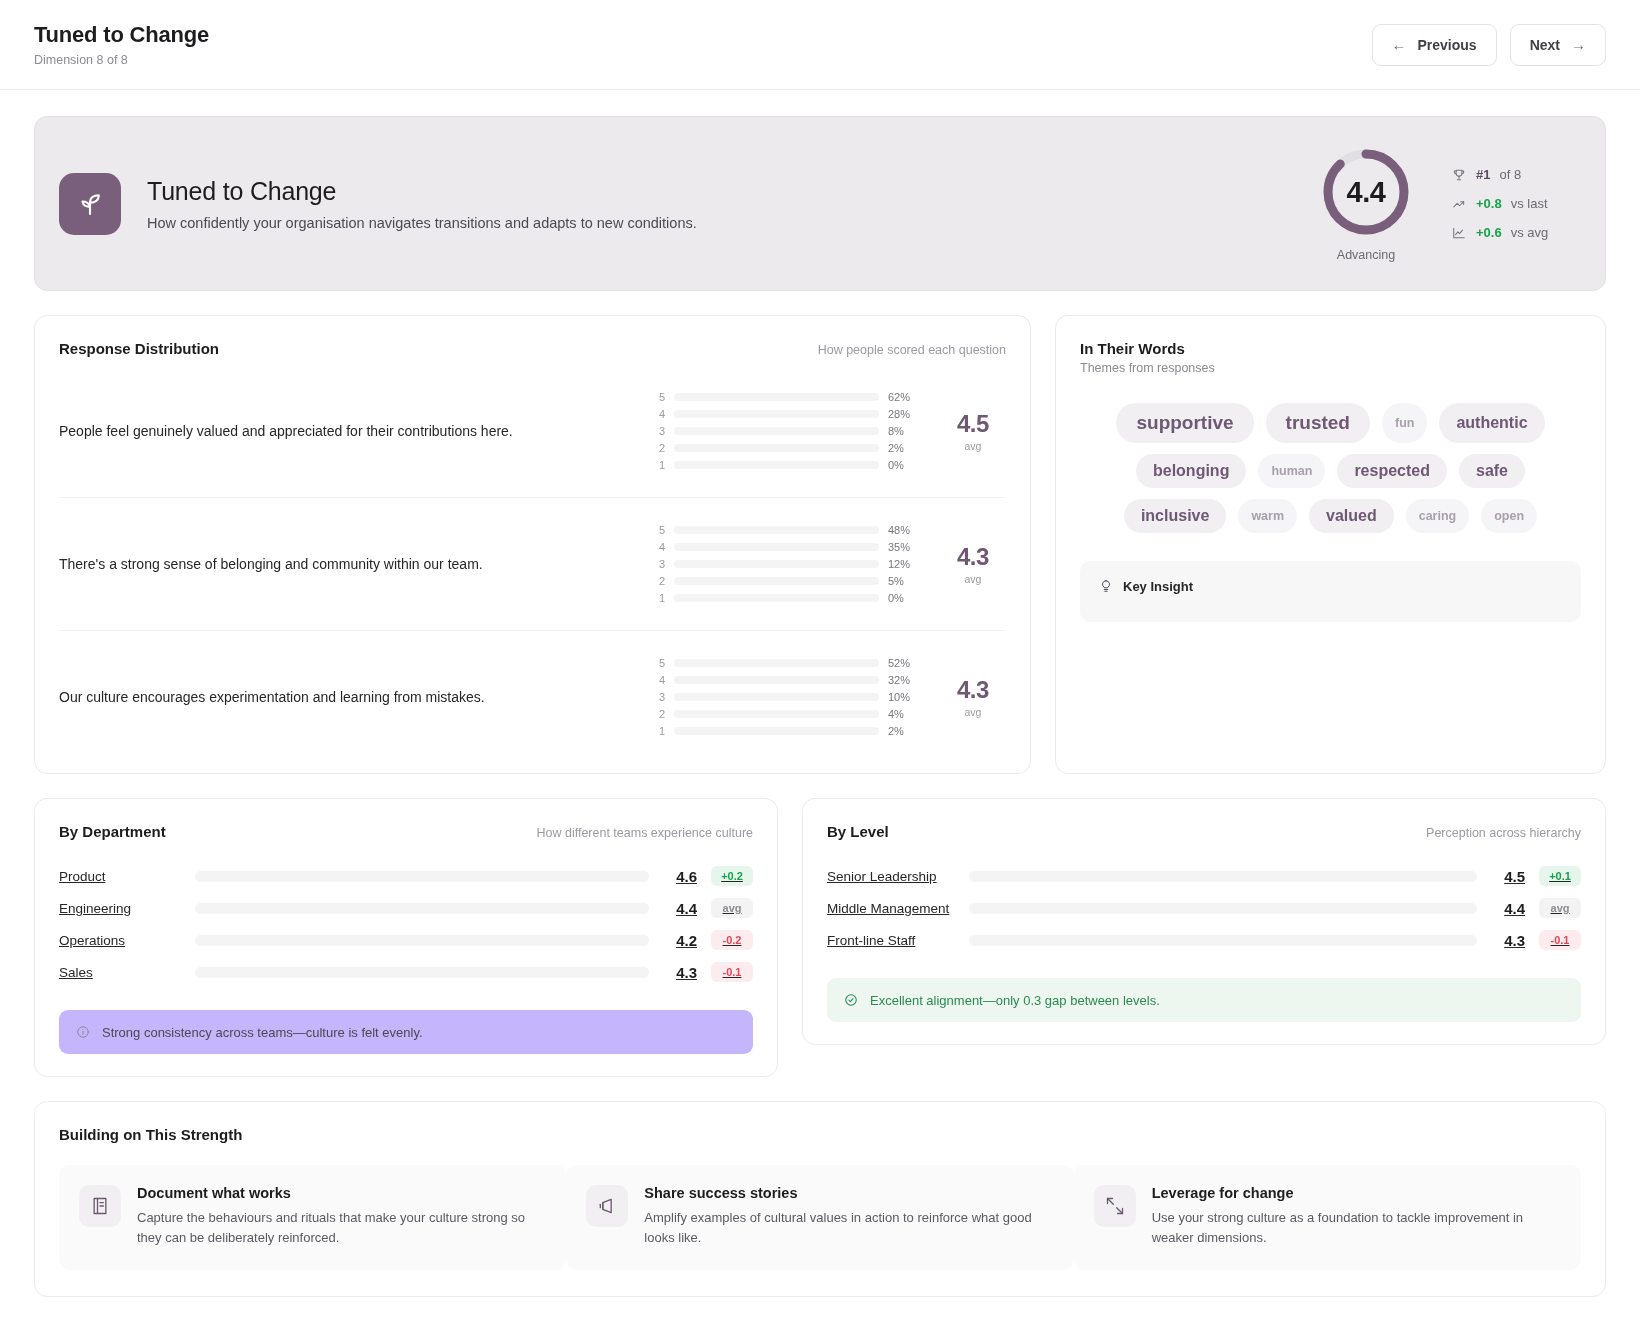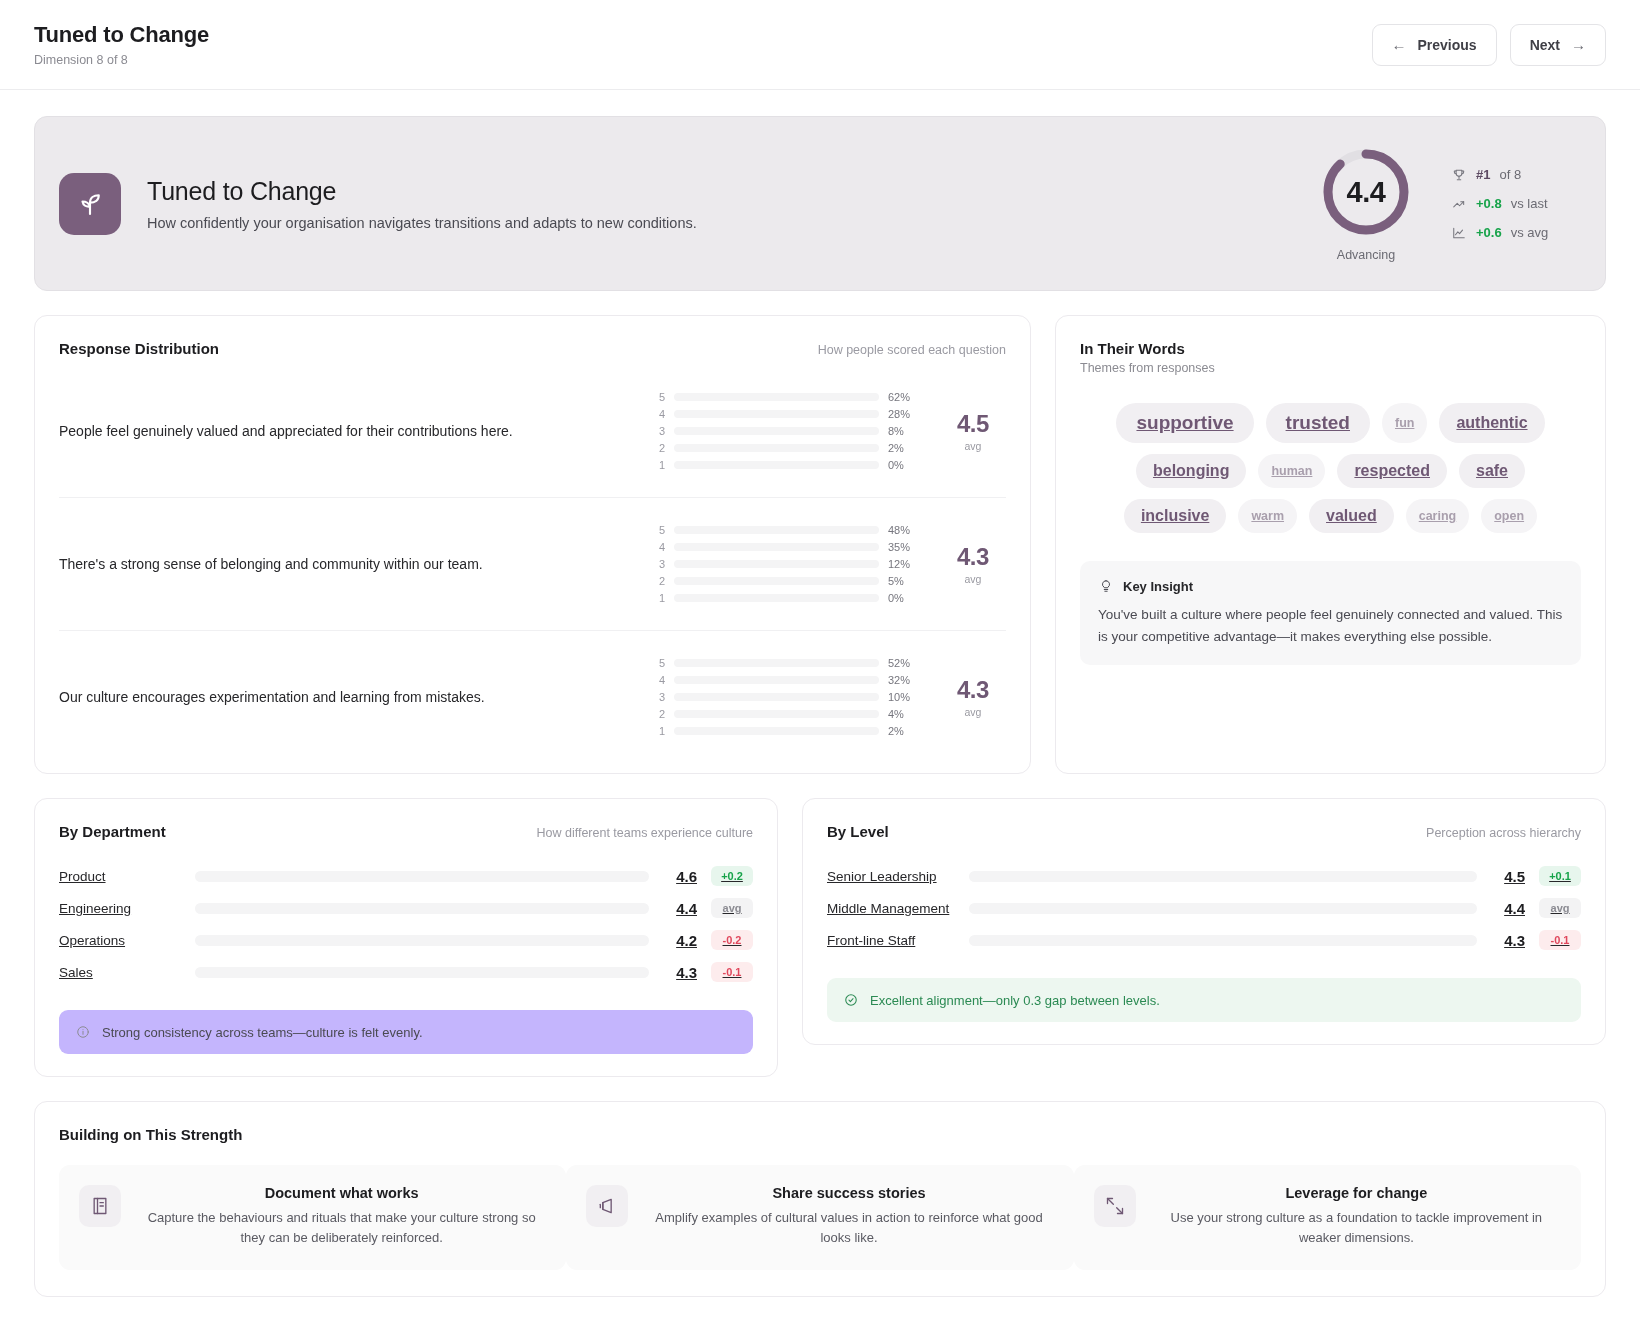--- a/index.html
+++ b/index.html
@@ -94,21 +94,21 @@
   .brow-track { flex:1 1 auto; height:8px; border-radius:5px; background:#f4f4f5; overflow:hidden; }
   .brow-fill { height:100%; border-radius:5px; background:#6f5874; min-width:2px; }
   .brow-pct { flex:0 0 34px; font-size:11px; color:#76767e; text-align:left; }
   .q-avg { flex:0 0 66px; display:flex; flex-direction:column; align-items:center; gap:2px; }
   .q-avg-num { font-size:24px; font-weight:700; color:#6f5874; letter-spacing:-0.4px; }
   .q-avg-lbl { font-size:10.5px; color:#9a9aa2; }
 
   
   .words-sub { font-size:12.5px; color:#8b8b92; margin-top:4px; }
   .cloud { display:flex; flex-wrap:wrap; gap:11px 12px; justify-content:center; margin-top:28px; padding:0 4px; }
-  .chip { border-radius:999px; background:#f1eff2; color:#6f5874; display:inline-flex; align-items:center; white-space:nowrap;text-decoration:underline; }
+  .chip { border-radius:999px; background:#f1eff2; color:#6f5874; display:inline-flex; align-items:center; white-space:nowrap; }
   .chip.sz-l { font-size:19px; font-weight:700; padding:9px 20px; }
   .chip.sz-m { font-size:16px; font-weight:700; padding:8px 17px; }
   .chip.sz-s { font-size:12.5px; font-weight:600; padding:6px 13px; color:#a99fad; background:#f5f4f6; }
   .insight {
     margin-top:28px; background:#f7f7f8; border-radius:10px; padding:17px 18px 18px 18px;
   }
   .insight-head { display:flex; align-items:center; gap:9px; margin-bottom:10px; }
   .insight-title { font-size:13px; font-weight:700; color:#27272a; }
   .insight-body { font-size:13.5px; color:#4a4a52; line-height:1.6; }
 
@@ -131,21 +131,21 @@
   .badge-avg { background:#f3f3f4; color:#8b8b92; font-weight:600; }
   .note {
     margin-top:22px; border-radius:9px; padding:14px 16px;
     display:flex; align-items:center; gap:11px; font-size:13px;
   }
   .note-grey { background:#c4b5fd; color:#4a4a52; }
   .note-green { background:#edf7f0; color:#2b8a53; }
 
   
   .build-card { padding: 24px 24px 26px 24px; }
-  .build-grid { display:flex; margin-top:22px;text-align:center; }
+  .build-grid { display:flex; margin-top:22px; }
   .build-item {
     flex:1 1 0; background:#fafafa; border-radius:11px; padding:20px 20px 22px 20px;
     display:flex; gap:16px; align-items:flex-start;
   }
   .build-ico {
     width:42px; height:42px; border-radius:10px; background:#f1eff2;
     display:flex; align-items:center; justify-content:center; flex:0 0 auto;
   }
   .build-txt { display:flex; flex-direction:column; gap:7px; }
   .build-title { font-size:14.5px; font-weight:700; color:#1d1d20; }
@@ -375,21 +375,20 @@
           <div class="insight-head">
             <span class="stat-ico">
               <svg width="14" height="14" viewBox="0 0 24 24" fill="none" stroke="#4a4a52" stroke-width="1.7" stroke-linecap="round" stroke-linejoin="round">
                 <path d="M9 18h6"></path>
                   <path d="M10 21h4"></path>
                 <path d="M12 3a6 6 0 0 0-3.5 10.9c.4.3.5.7.5 1.1h6c0-.4.1-.8.5-1.1A6 6 0 0 0 12 3z"></path>
               </svg>
             </span>
             <span class="insight-title">Key Insight</span>
           </div>
-          <div class="insight-body">You've built a culture where people feel genuinely connected and valued. This is your competitive advantage—it makes everything else possible.</div>
         </div>
       </div>
     </div>
 
     <div class="row3">
 
       <div class="card dept-card">
         <div class="card-head">
           <div class="card-title">By Department</div>
           <div class="card-hint">How different teams experience culture</div>

